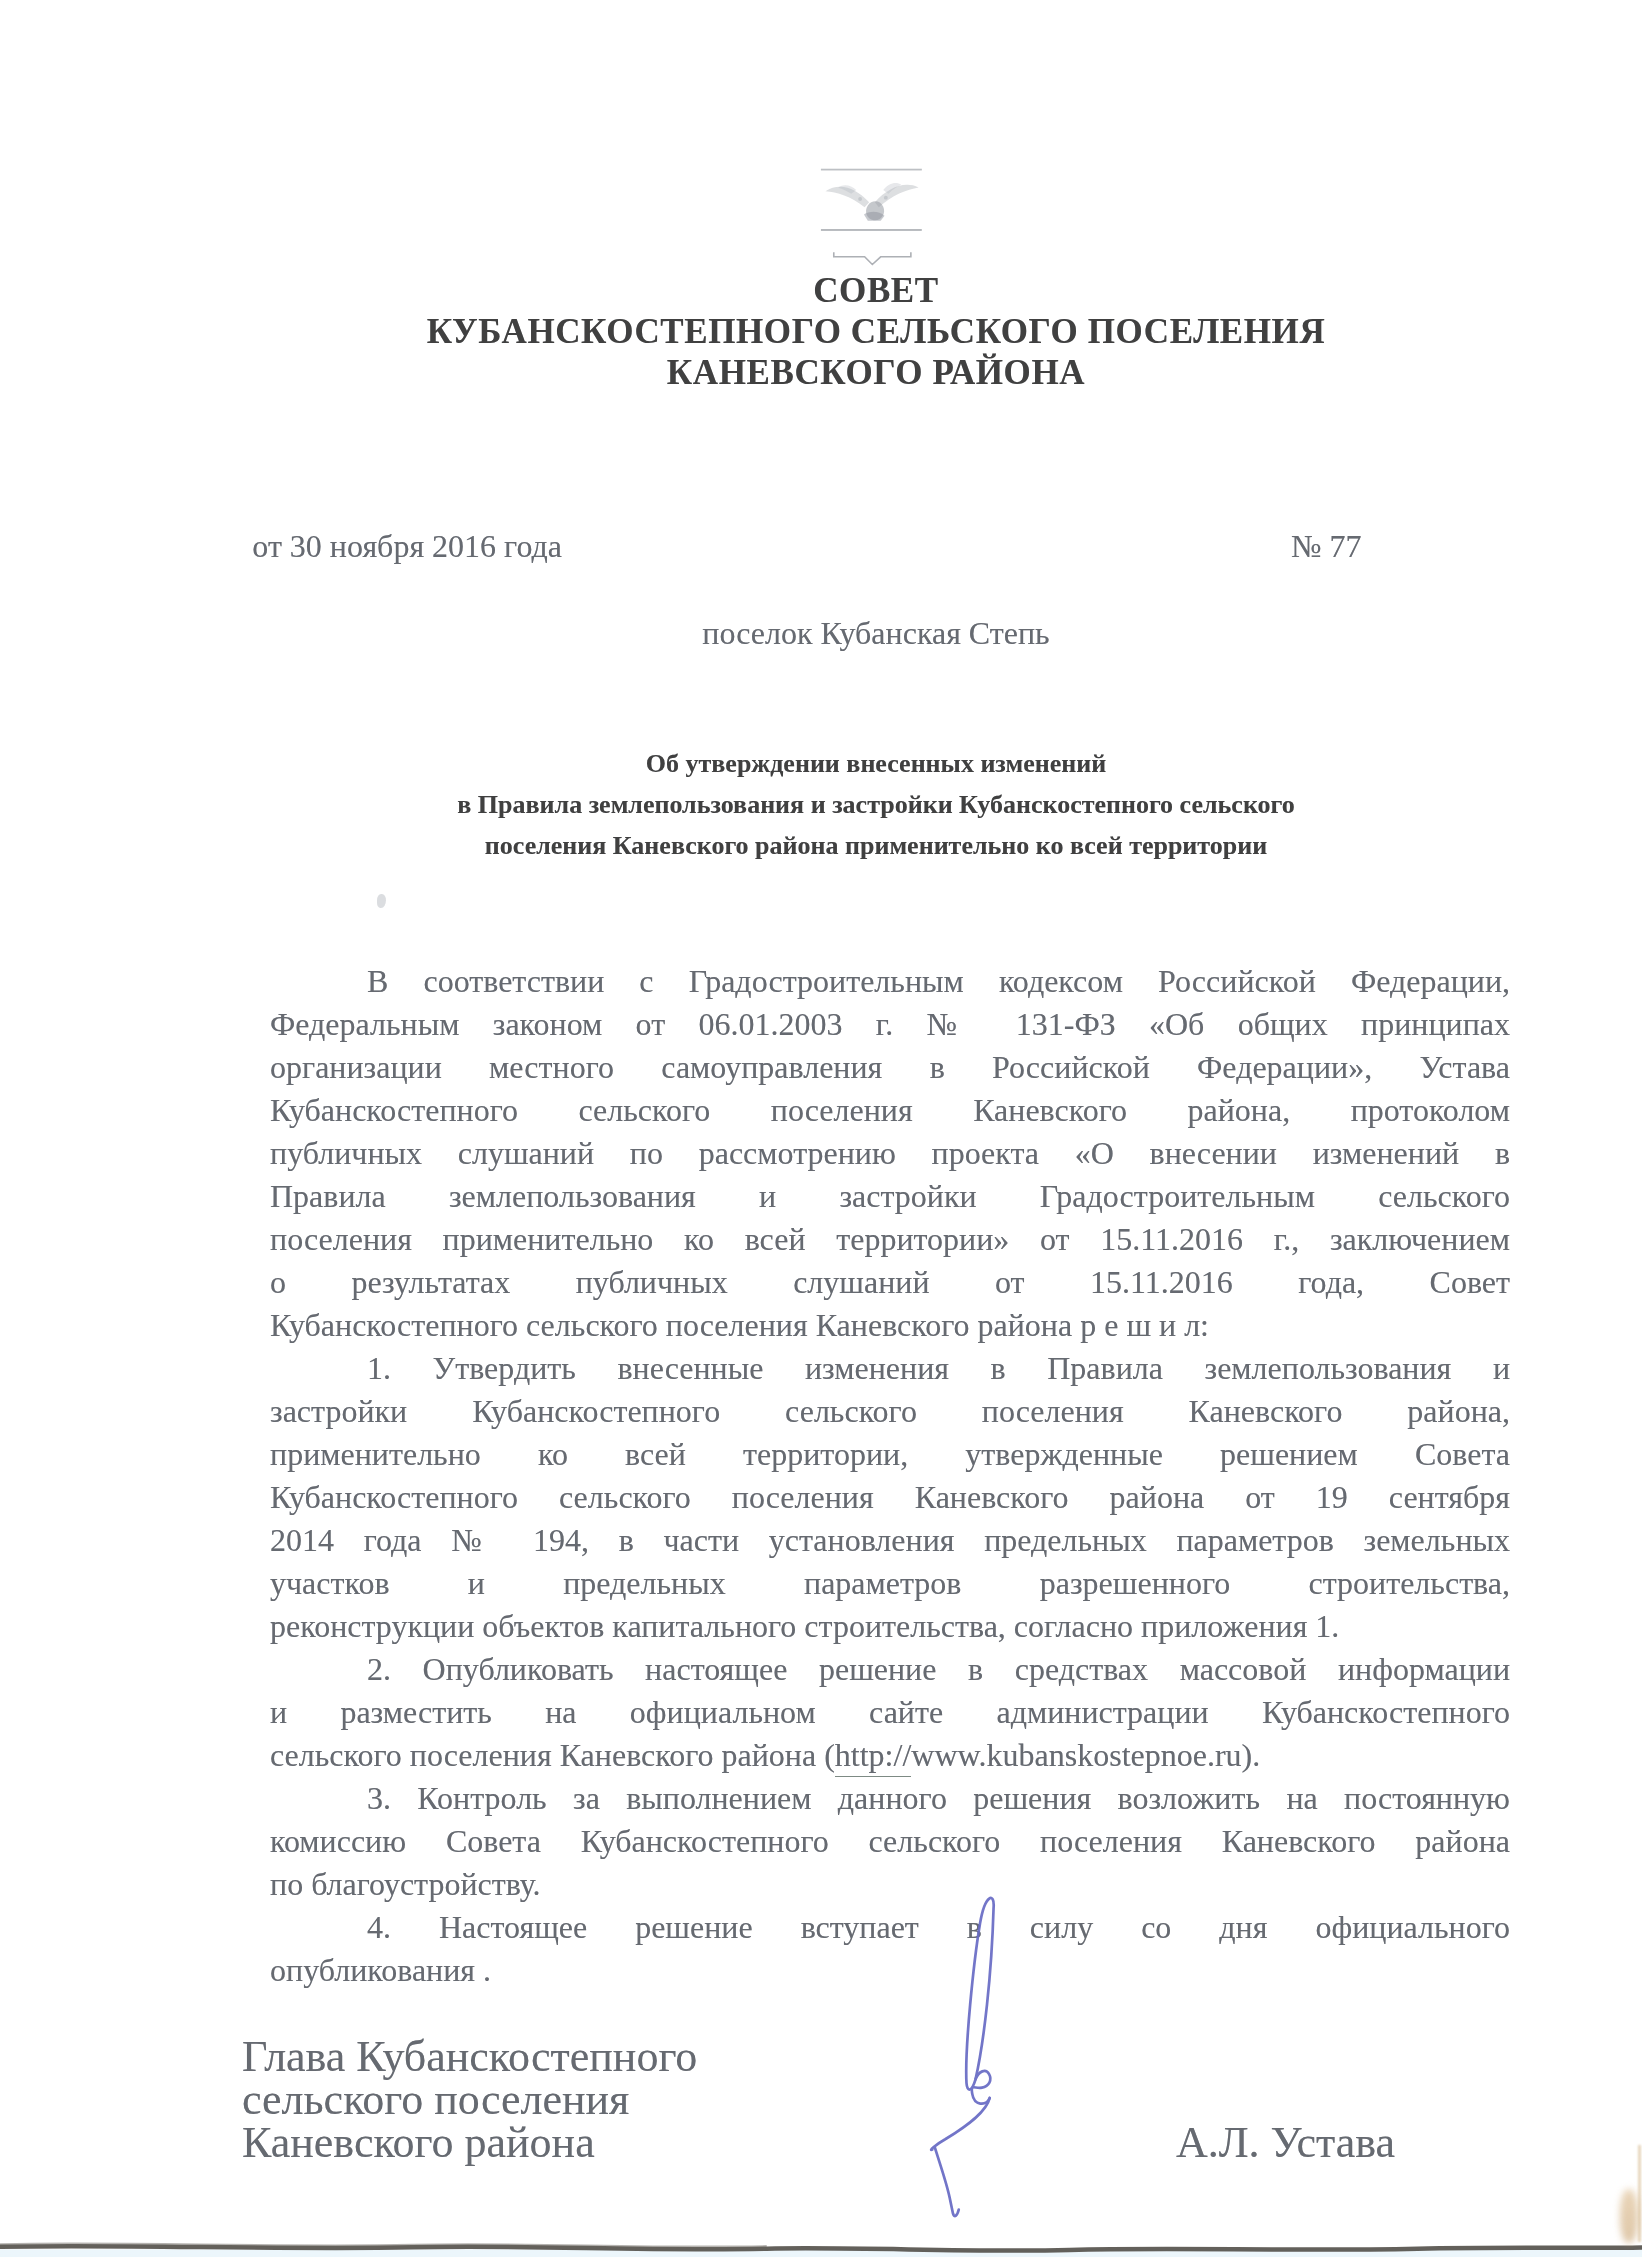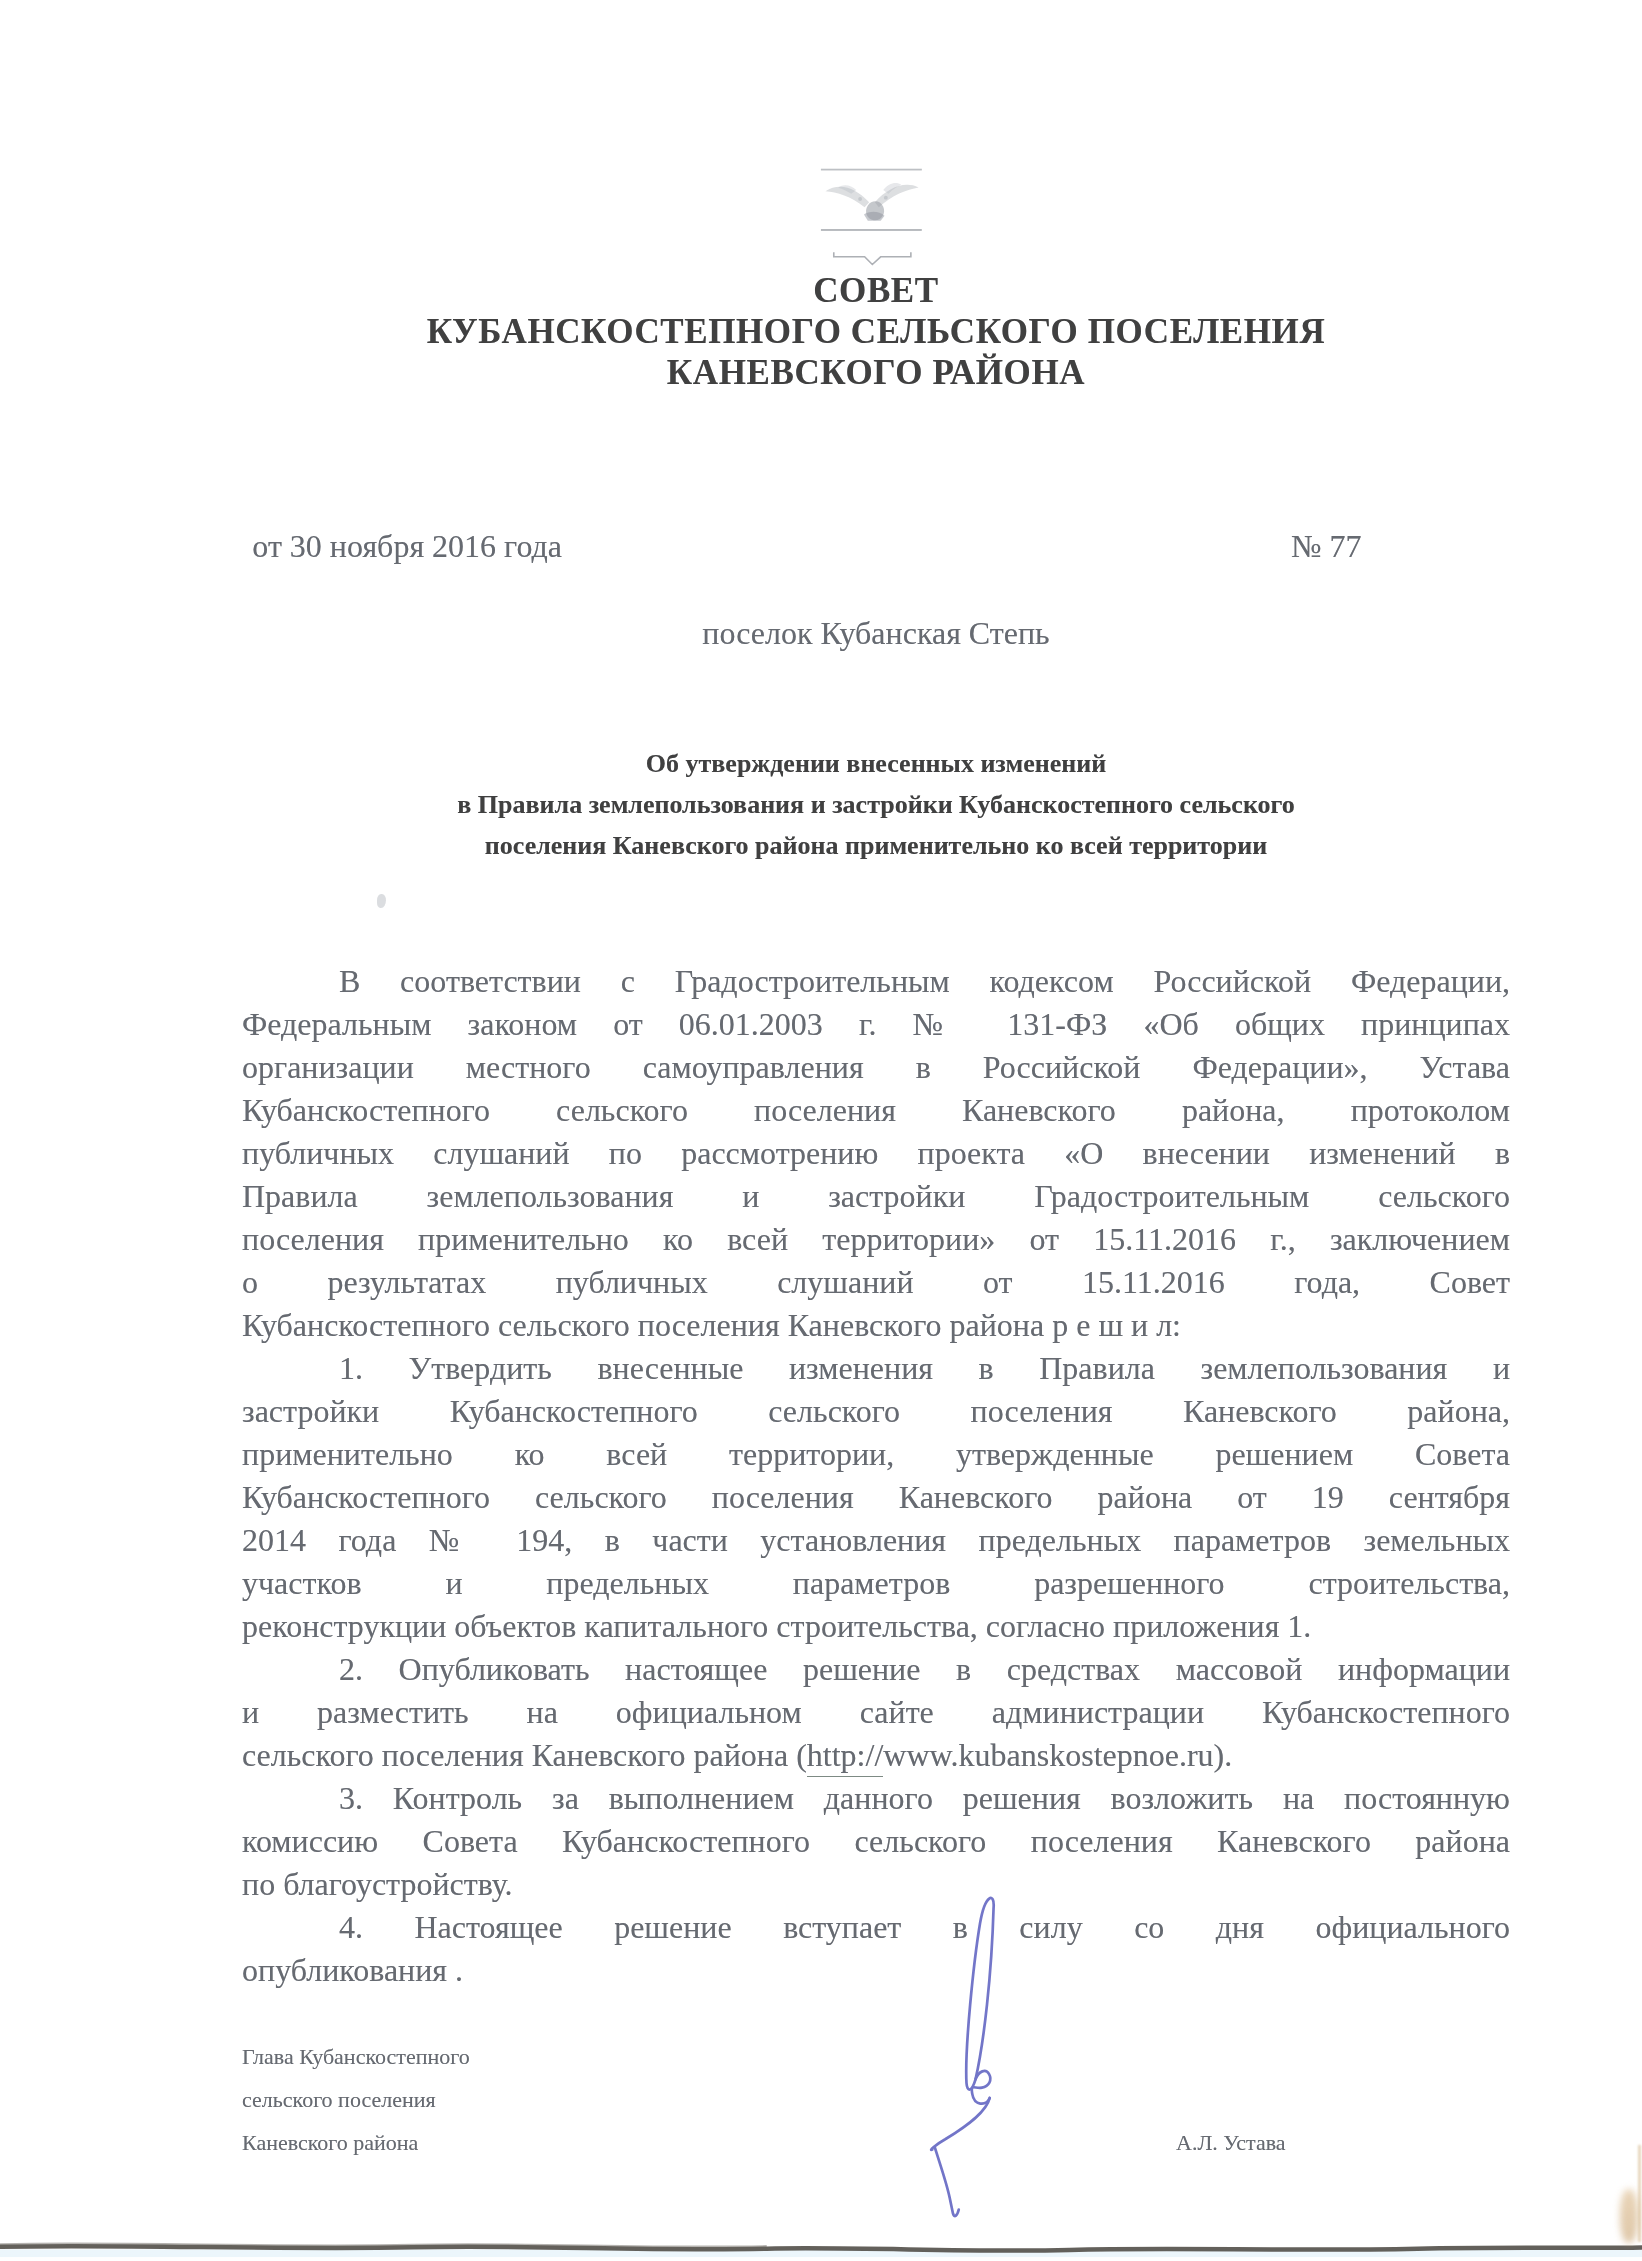--- a/index.html
+++ b/index.html
@@ -15,26 +15,26 @@
   .boldink { color:#404040; font-weight:bold; }
 
   .org { left:242px; top:270px; width:1268px; font-size:35px; line-height:41px; letter-spacing:0.6px; }
   .doctype { left:242px; top:441px; width:1268px; font-size:37px; line-height:39px; letter-spacing:1.9px; }
   .daterow { left:242px; top:530px; width:1268px; font-size:32px; line-height:33px; }
   .daterow .num { position:absolute; left:1049px; top:0; }
   .place { left:242px; top:617px; width:1268px; font-size:32px; line-height:33px; }
   .title { left:242px; top:743px; width:1268px; font-size:26px; line-height:41px; }
 
   .bodytext { left:242px; top:960px; width:1268px; font-size:32px; line-height:43px; }
-  .bl { text-align:justify; }
+  .bl { text-align:justify;margin-left:28px; }
   .bl.j { text-align-last:justify; }
   .bl.ind { text-indent:97px; }
   .urlu { border-bottom:1.9px solid #7d8a84; padding-bottom:3px; }
 
-  .sig { left:242px; top:2035px; width:1268px; font-size:22px; line-height:43px; }
+  .sig { left:242px; top:2035px; width:1268px; font-size:44px; line-height:43px; }
   .sig .name { position:absolute; left:934px; top:86px; }
 
   .speck { left:377px; top:894px; width:9px; height:14px; background:#9aa0a8; opacity:.35; border-radius:50% 50% 60% 40%; filter:blur(0.6px); }
   .stain1 { left:1620px; top:2189px; width:18px; height:54px; background:linear-gradient(#d8b27e,#c49a62); border-radius:45%; filter:blur(3.9px); opacity:.55; }
   .stain2 { left:1638px; top:2145px; width:2.6px; height:97px; background:#c9a56e; filter:blur(1.3px); opacity:.45; }
 </style>
 </head>
 <body>
 
 <div class="page">

